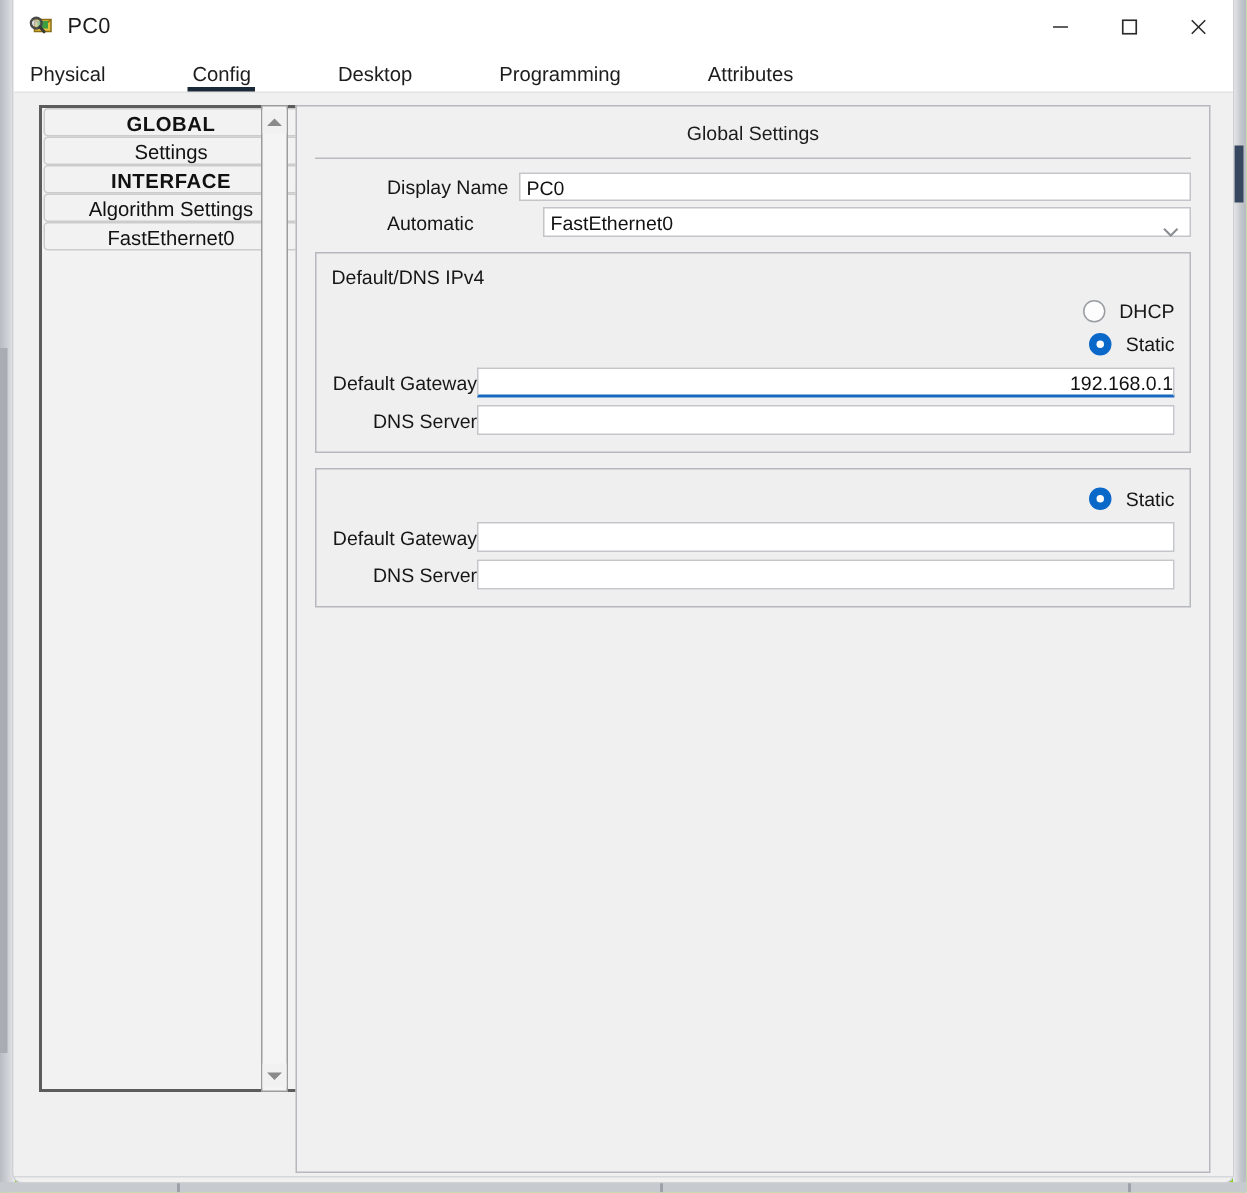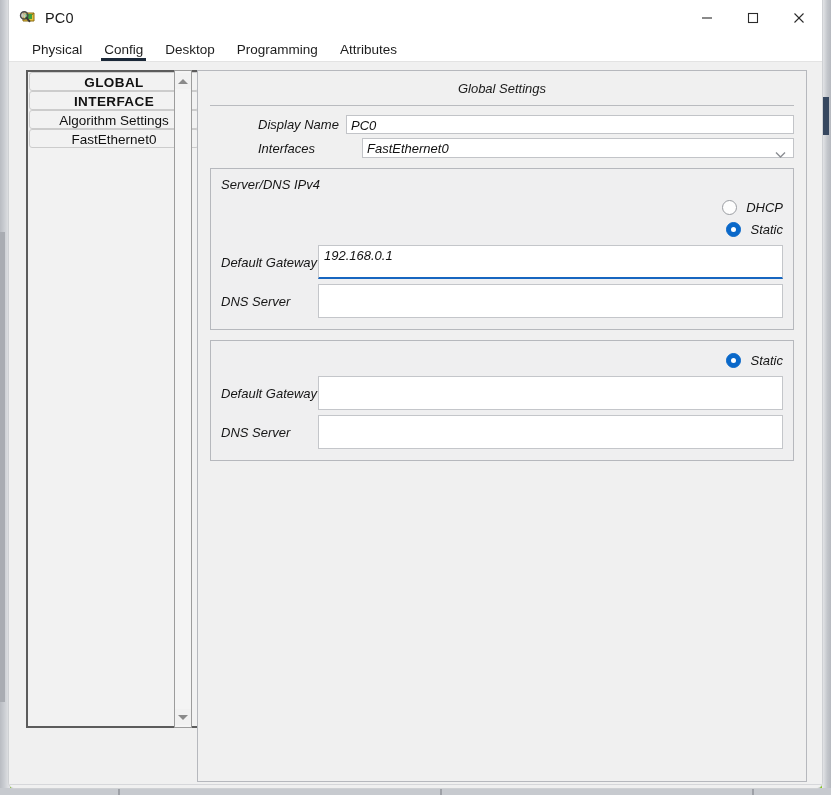--- a/index.html
+++ b/index.html
@@ -92,22 +92,22 @@
   .winbtn svg { display:block; }
 
   
   .tabstrip {
     position: relative;
     height: 26px;
     background: #ffffff;
     border-bottom: 1px solid #e3e3e3;
     display: flex;
     align-items: flex-end;
-    padding-left: 12px;
-    box-sizing: border-box;
+    box-sizing: border-box;
+    gap: 36px;
   }
   .tab {
     position: relative;
     font-size: 13.5px;
     color: #1d1d1d;
     padding: 0 11px 4px 11px;
     cursor: default;
     white-space: nowrap;
   }
   .tab.active::after {
@@ -183,21 +183,20 @@
   }
 
   
   .panel {
     position: absolute;
     left: 188px; top: 8px;
     width: 610px; height: 712px;
     background: #f0f0f0;
     border: 1px solid #b6b8bd;
     box-sizing: border-box;
-    font-style: italic;
   }
   .panel-title {
     text-align: center;
     font-size: 13px;
     color: #1b1b1b;
     padding-top: 10px;
   }
   .panel-sep {
     margin: 9px 12px 0 12px;
     height: 1px;
@@ -294,30 +293,31 @@
   }
   .radio-label {
     margin-left: 9px;
     font-size: 13px;
     color: #161616;
   }
   .field-row {
     display: flex;
     align-items: center;
     margin-top: 5px;
+    text-align: right;
   }
   .field-label {
     width: 97px;
     font-size: 13px;
     color: #161616;
     white-space: nowrap;
   }
   .field-box {
     flex: 1;
-    height: 34px;
+    height: 20px;
     background: #ffffff;
     border: 1px solid #c4c6ca;
     font-size: 13px;
     color: #111;
     line-height: 20px;
     padding-left: 5px;
     box-sizing: border-box;
     overflow: hidden;
     white-space: nowrap;
   }
@@ -387,20 +387,21 @@
       <div class="tab active">Config</div>
       <div class="tab">Desktop</div>
       <div class="tab">Programming</div>
       <div class="tab">Attributes</div>
     </div>
 
     <div class="body-area">
 
       <div class="sidebar">
         <div class="side-item header">GLOBAL</div>
+        <div class="side-item">Settings</div>
         <div class="side-item header">INTERFACE</div>
         <div class="side-item">Algorithm Settings</div>
         <div class="side-item">FastEthernet0</div>
         <div class="side-blank"></div>
       </div>
 
       <div class="sb-track">
         <div class="sb-arrow up">
           <div class="tri-up"></div>
         </div>
@@ -414,34 +415,34 @@
         <div class="panel-sep"></div>
 
         <div class="form">
 
           <div class="row">
             <div class="row-label lbl-display">Display Name</div>
             <div class="txt">PC0</div>
           </div>
 
           <div class="row">
-            <div class="row-label lbl-interfaces">Interfaces</div>
+            <div class="row-label lbl-interfaces">Automatic</div>
             <div class="combo">
               <span>FastEthernet0</span>
               <span class="chev">
                 <svg width="11" height="8" viewBox="0 0 11 8">
                   <path d="M1 1.5 L5.5 6 L10 1.5" fill="none" stroke="#8b8e93" stroke-width="1.4"></path>
                 </svg>
               </span>
             </div>
           </div>
         </div>
 
         <div class="group">
-          <div class="group-title">Server/DNS IPv4</div>
+          <div class="group-title">Default/DNS IPv4</div>
 
           <div class="radio-row">
             <div class="radio"></div>
             <div class="radio-label">DHCP</div>
           </div>
 
           <div class="radio-row">
             <div class="radio on"></div>
             <div class="radio-label">Static</div>
           </div>

